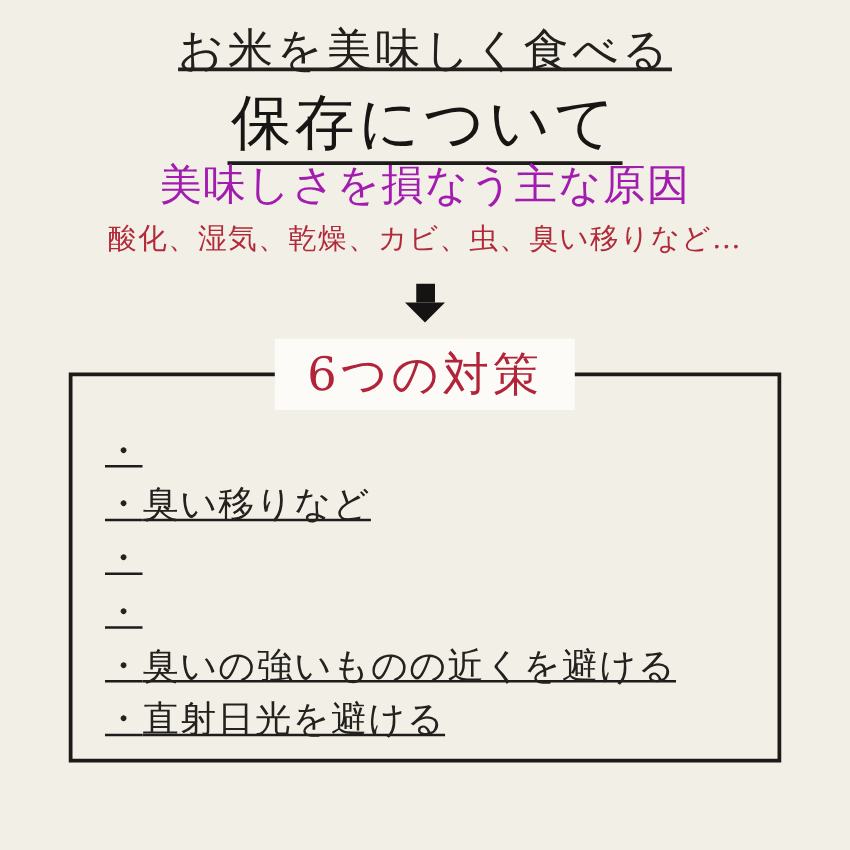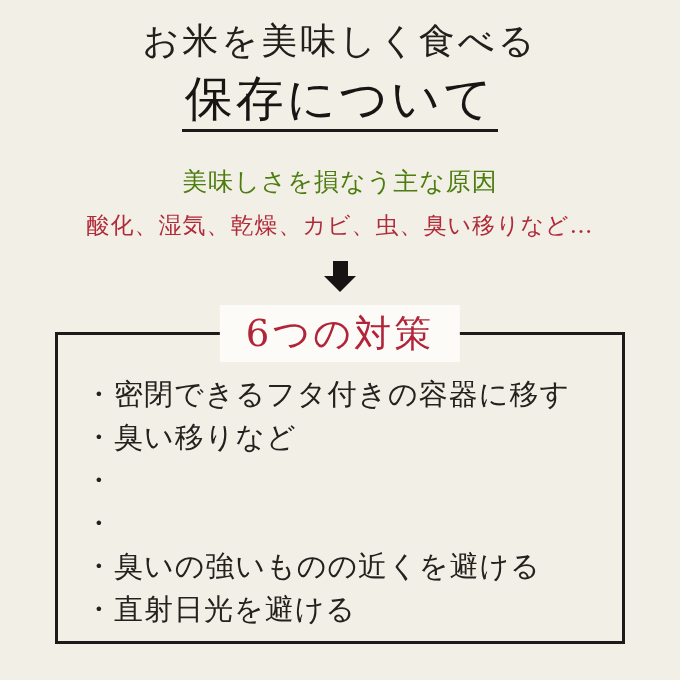--- a/index.html
+++ b/index.html
@@ -14,37 +14,37 @@
     width: 680px; height: 680px;
     text-align: center;
     box-sizing: border-box;
     padding-top: 18px;
   }
   .subtitle {
     font-size: 36px;
     line-height: 46px;
     letter-spacing: 3px;
     color: #21201d;
+    text-decoration: underline;
   }
   .title-wrap { margin-top: 7px; }
   .title {
     display: inline-block;
     font-size: 48px;
     line-height: 54px;
     letter-spacing: 3px;
     color: #171614;
     border-bottom: 3px solid #1c1b19;
     padding: 0 3px 4px 3px;
   }
   .causes-heading {
-    margin-top: 34px;
-    font-size: 25px;
+    font-size: 34px;
     line-height: 32px;
     letter-spacing: 1px;
-    color: #4d7c0f;
+    color: #a21caf;
   }
   .causes-list {
     margin-top: 10px;
     font-size: 23px;
     line-height: 34px;
     letter-spacing: 1px;
     white-space: nowrap;
     color: #b12a3a;
   }
   .arrow {
@@ -62,20 +62,21 @@
     border-right: 16px solid transparent;
     border-top: 16px solid #151413;
   }
   .box {
     position: relative;
     width: 570px; height: 312px;
     margin: 40px auto 0 auto;
     border: 3px solid #1c1b19;
     box-sizing: border-box;
     text-align: left;
+    text-decoration: underline;
   }
   .box-label {
     position: absolute;
     top: -30px;
     left: 50%;
     transform: translateX(-50%);
     background: #fcfbf7;
     color: #b2243a;
     font-size: 37px;
     line-height: 57px;
@@ -119,21 +120,20 @@
     <div class="arrow-stem"></div>
     <div class="arrow-head"></div>
   </div>
 
   <div class="box">
     <div class="box-label">6つの対策</div>
 
     <div class="items">
       <div class="item">
         <span class="bullet">・</span>
-        <span class="item-text">密閉できるフタ付きの容器に移す</span>
       </div>
       <div class="item">
         <span class="bullet">・</span>
         <span class="item-text">臭い移りなど</span>
       </div>
       <div class="item">
         <span class="bullet">・</span>
       </div>
       <div class="item">
         <span class="bullet">・</span>

